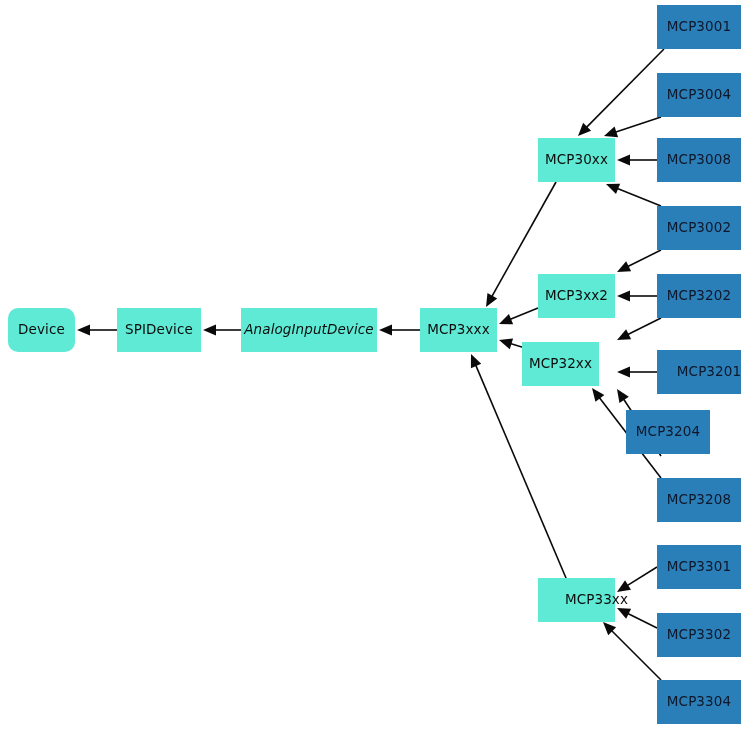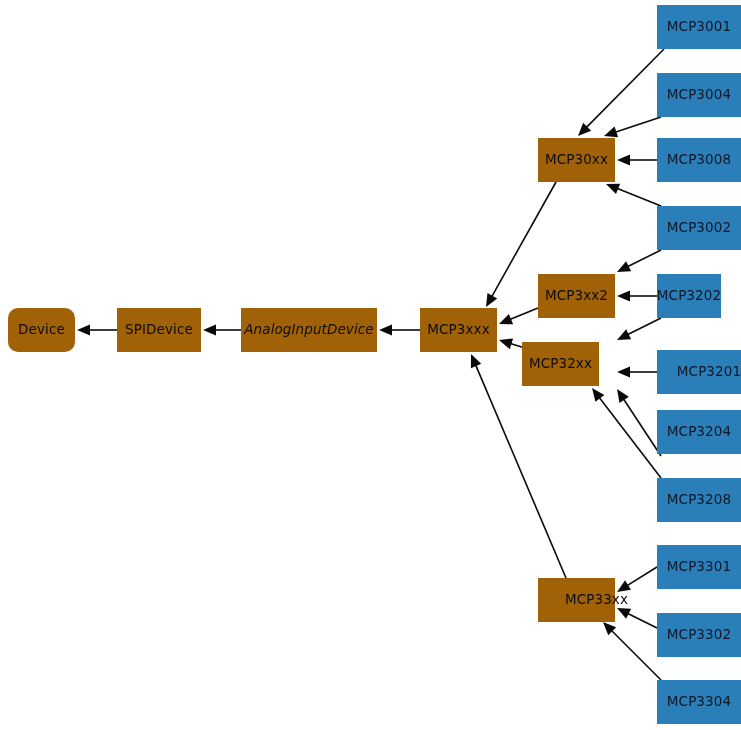--- a/index.html
+++ b/index.html
@@ -29,21 +29,21 @@
     align-items: center;
     justify-content: center;
     box-sizing: border-box;
     font-size: 13.5px;
     line-height: 1;
     letter-spacing: 0.1px;
     white-space: nowrap;
     user-select: none;
   }
   .node.base {
-    background: #a16207;
+    background: #5eead4;
     color: #0d0d0d;
   }
   .node.leaf {
     background: #2b7fb8;
     color: #0f172a;
   }
   .edge-line {
     stroke: #0a0a0a;
     stroke-width: 1.6;
     fill: none;
@@ -171,27 +171,27 @@
       </div>
       <div class="node leaf" style="left: 657px; top: 73px; width: 84px; height: 44px;">
         <span>MCP3004</span>
       </div>
       <div class="node leaf" style="left: 657px; top: 138px; width: 84px; height: 44px;">
         <span>MCP3008</span>
       </div>
       <div class="node leaf" style="left: 657px; top: 206px; width: 84px; height: 44px;">
         <span>MCP3002</span>
       </div>
-      <div class="node leaf" style="left: 657px; top: 274px; width: 64px; height: 44px;">
+      <div class="node leaf" style="left: 657px; top: 274px; width: 84px; height: 44px;">
         <span>MCP3202</span>
       </div>
       <div class="node leaf" style="left: 657px; top: 350px; width: 104px; height: 44px;">
         <span>MCP3201</span>
       </div>
-      <div class="node leaf" style="left: 657px; top: 410px; width: 84px; height: 44px;">
+      <div class="node leaf" style="left: 626px; top: 410px; width: 84px; height: 44px;">
         <span>MCP3204</span>
       </div>
       <div class="node leaf" style="left: 657px; top: 478px; width: 84px; height: 44px;">
         <span>MCP3208</span>
       </div>
       <div class="node leaf" style="left: 657px; top: 545px; width: 84px; height: 44px;">
         <span>MCP3301</span>
       </div>
       <div class="node leaf" style="left: 657px; top: 613px; width: 84px; height: 44px;">
         <span>MCP3302</span>

